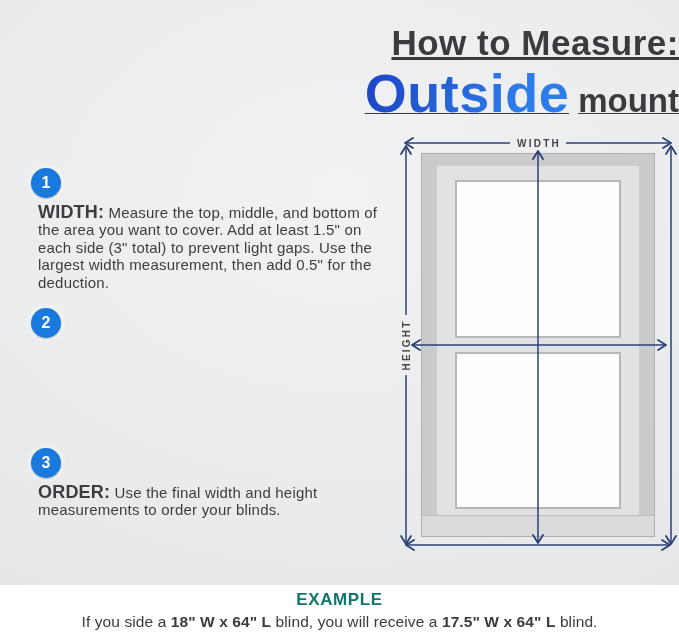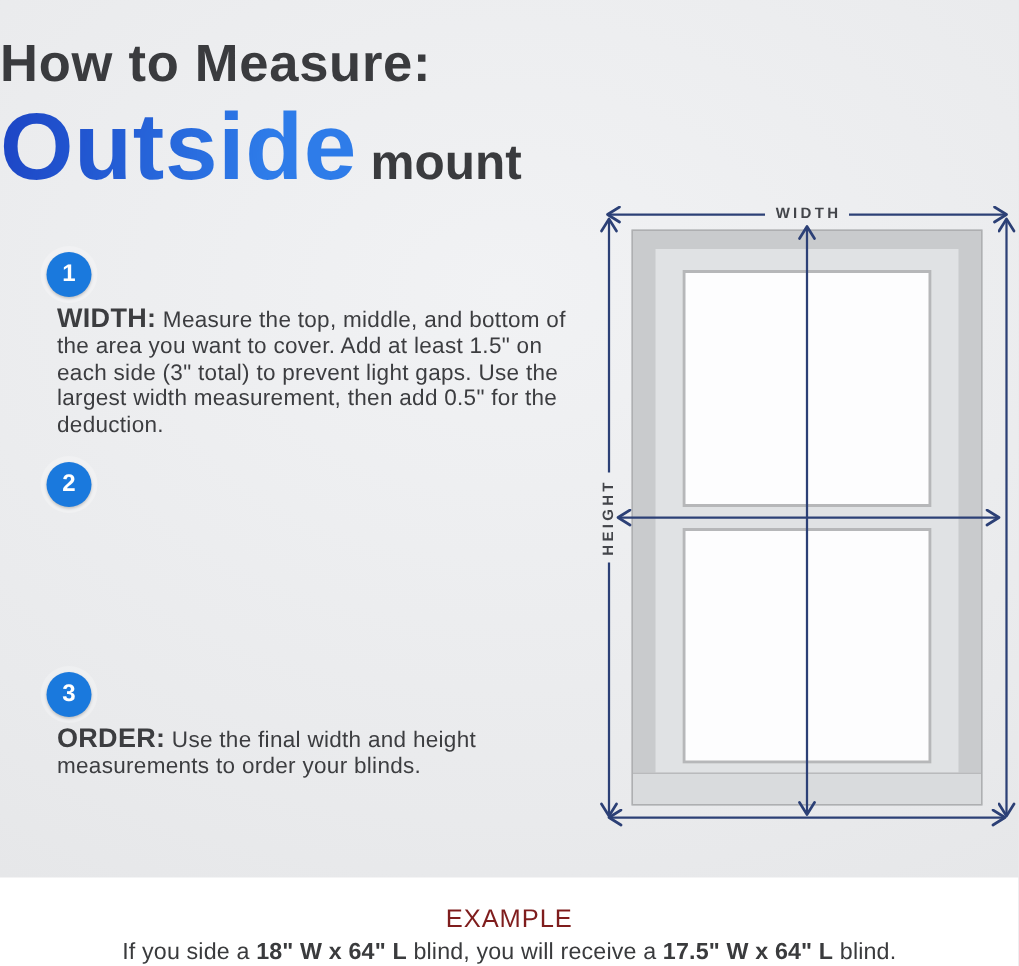--- a/index.html
+++ b/index.html
@@ -7,25 +7,25 @@
     width:679px; height:644px; position:relative; overflow:hidden;
     font-family:"Liberation Sans", sans-serif;
     background:#e9eaec;
   }
   .canvas {
     position:absolute; inset:0;
     background: radial-gradient(130% 100% at 50% 30%, #f1f2f4 0%, #e9eaec 55%, #e1e2e4 100%);
   }
 
   
-  .title { position:absolute; top:24px; left:0; right:0; text-align:left; color:#3a3b3e; z-index:3; }
+  .title { position:absolute; top:24px; left:0; right:0; text-align:right; color:#3a3b3e; z-index:3;text-decoration:underline; }
   .title-line1 { font-size:35px; font-weight:700; letter-spacing:0.5px; line-height:1.1; }
   .title-line2 { margin-top:1px; line-height:1.1; }
   .title-highlight {
-    font-size:63px; font-weight:700; letter-spacing:0.5px;
+    font-size:54px; font-weight:700; letter-spacing:0.5px;
     background:linear-gradient(100deg,#1c44c4 0%, #2e7ce9 75%);
     -webkit-background-clip:text; background-clip:text; color:transparent;margin-top:44px;
   }
   .title-suffix { font-size:33px; font-weight:700; color:#3a3b3e; margin-left:9px;margin-top:16px; }
 
   
   .step { position:absolute; left:31px; width:352px; color:#3c3d40; z-index:3; }
   .step-1 { top:168px; } .step-2 { top:308px; } .step-3 { top:448px; }
   .badge {
     width:30px; height:30px; border-radius:50%;
@@ -53,21 +53,21 @@
   .dim-label {
     font-size:10px; font-weight:700; letter-spacing:2.2px;
     fill:#43454a; font-family:"Liberation Sans", sans-serif;
   }
 
   
   .footer {
     position:absolute; left:0; right:0; bottom:0; height:59px;
     background:#ffffff; text-align:center; z-index:4;
   }
-  .example-heading { margin-top:18px; font-size:17px; font-weight:400; color:#7f1d1d; letter-spacing:.6px; }
+  .example-heading { margin-top:5px; font-size:17px; font-weight:700; color:#0f766e; letter-spacing:.6px; }
   .example-line { margin:3px 0 0 0; font-size:15.5px; color:#3a3b3d; letter-spacing:.1px; }
   .example-line strong { font-weight:700; }
 </style>
 </head>
 <body>
 
 <div class="canvas">
 
   <header class="title">
     <div class="title-line1">How to Measure:</div>

